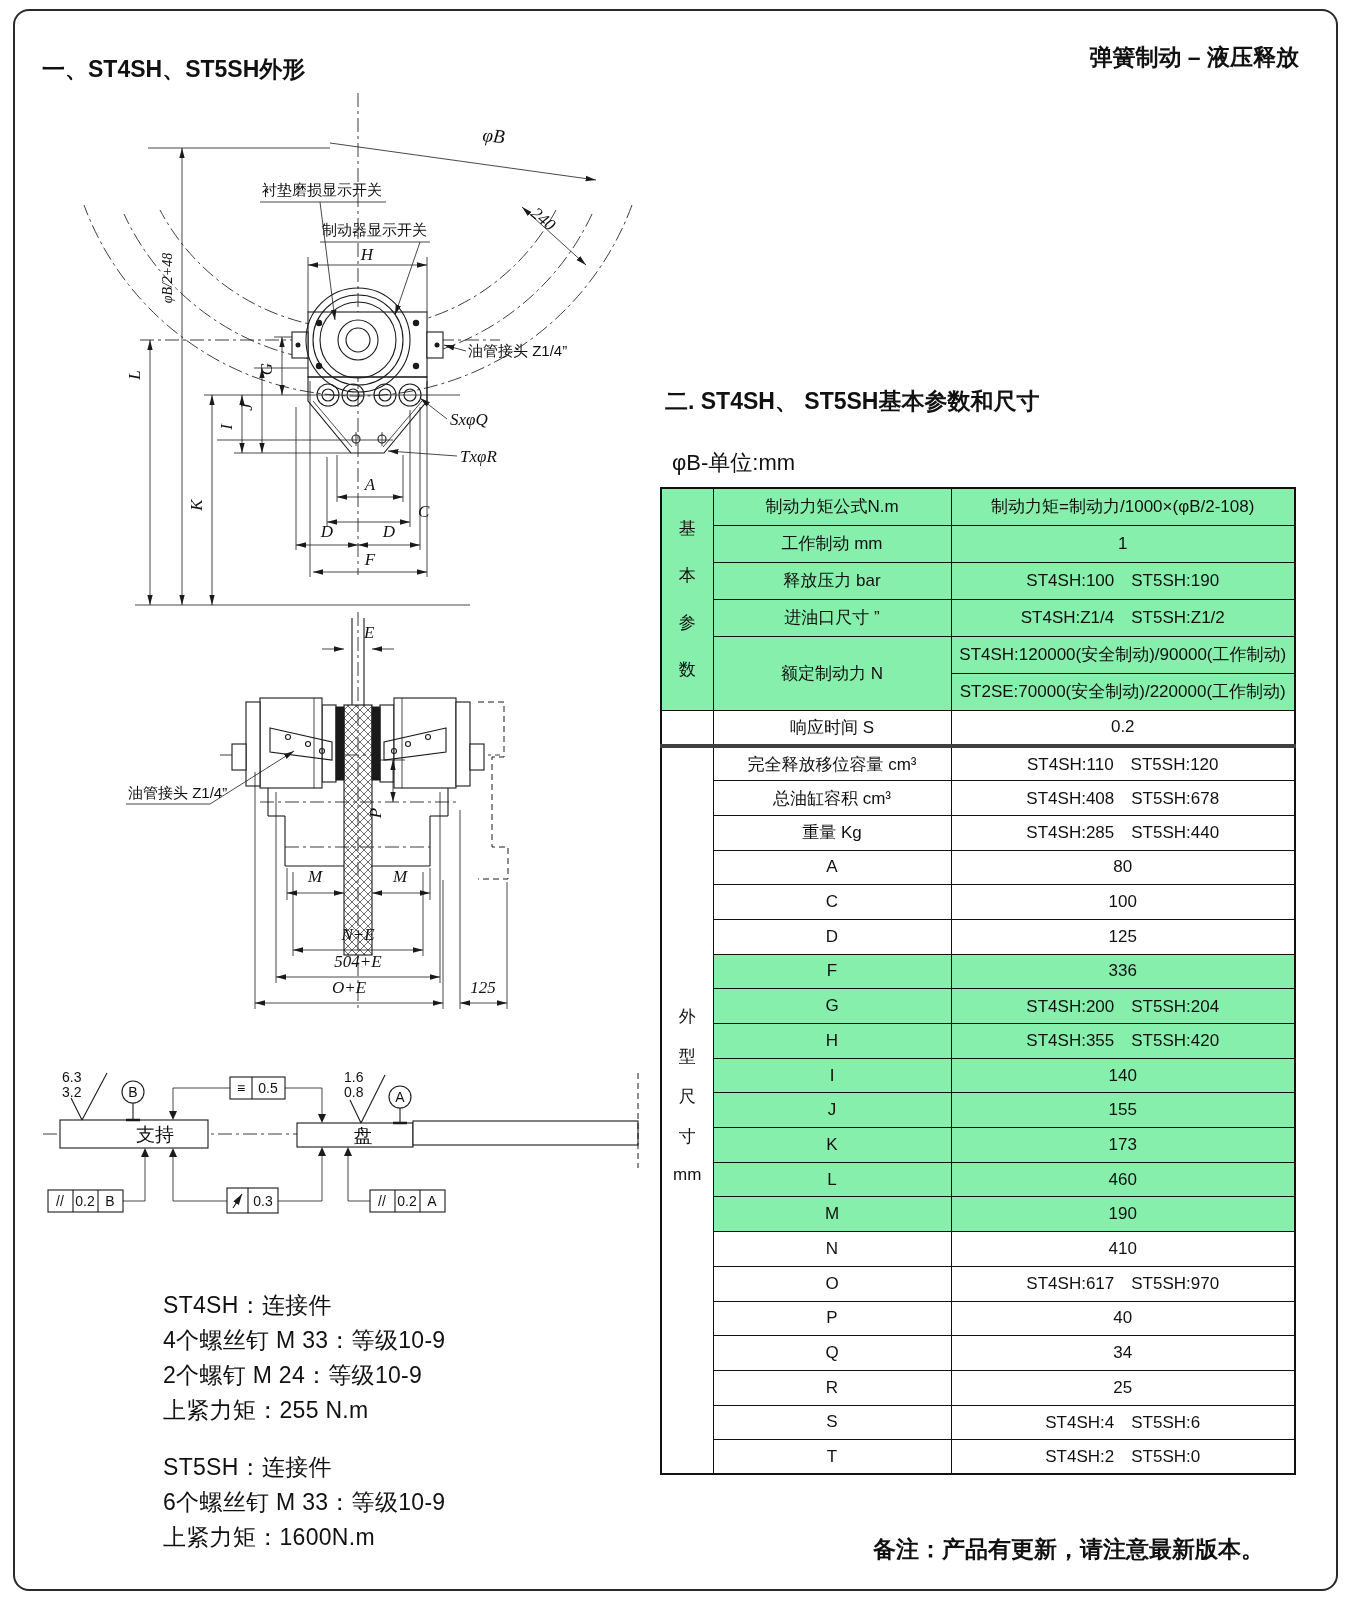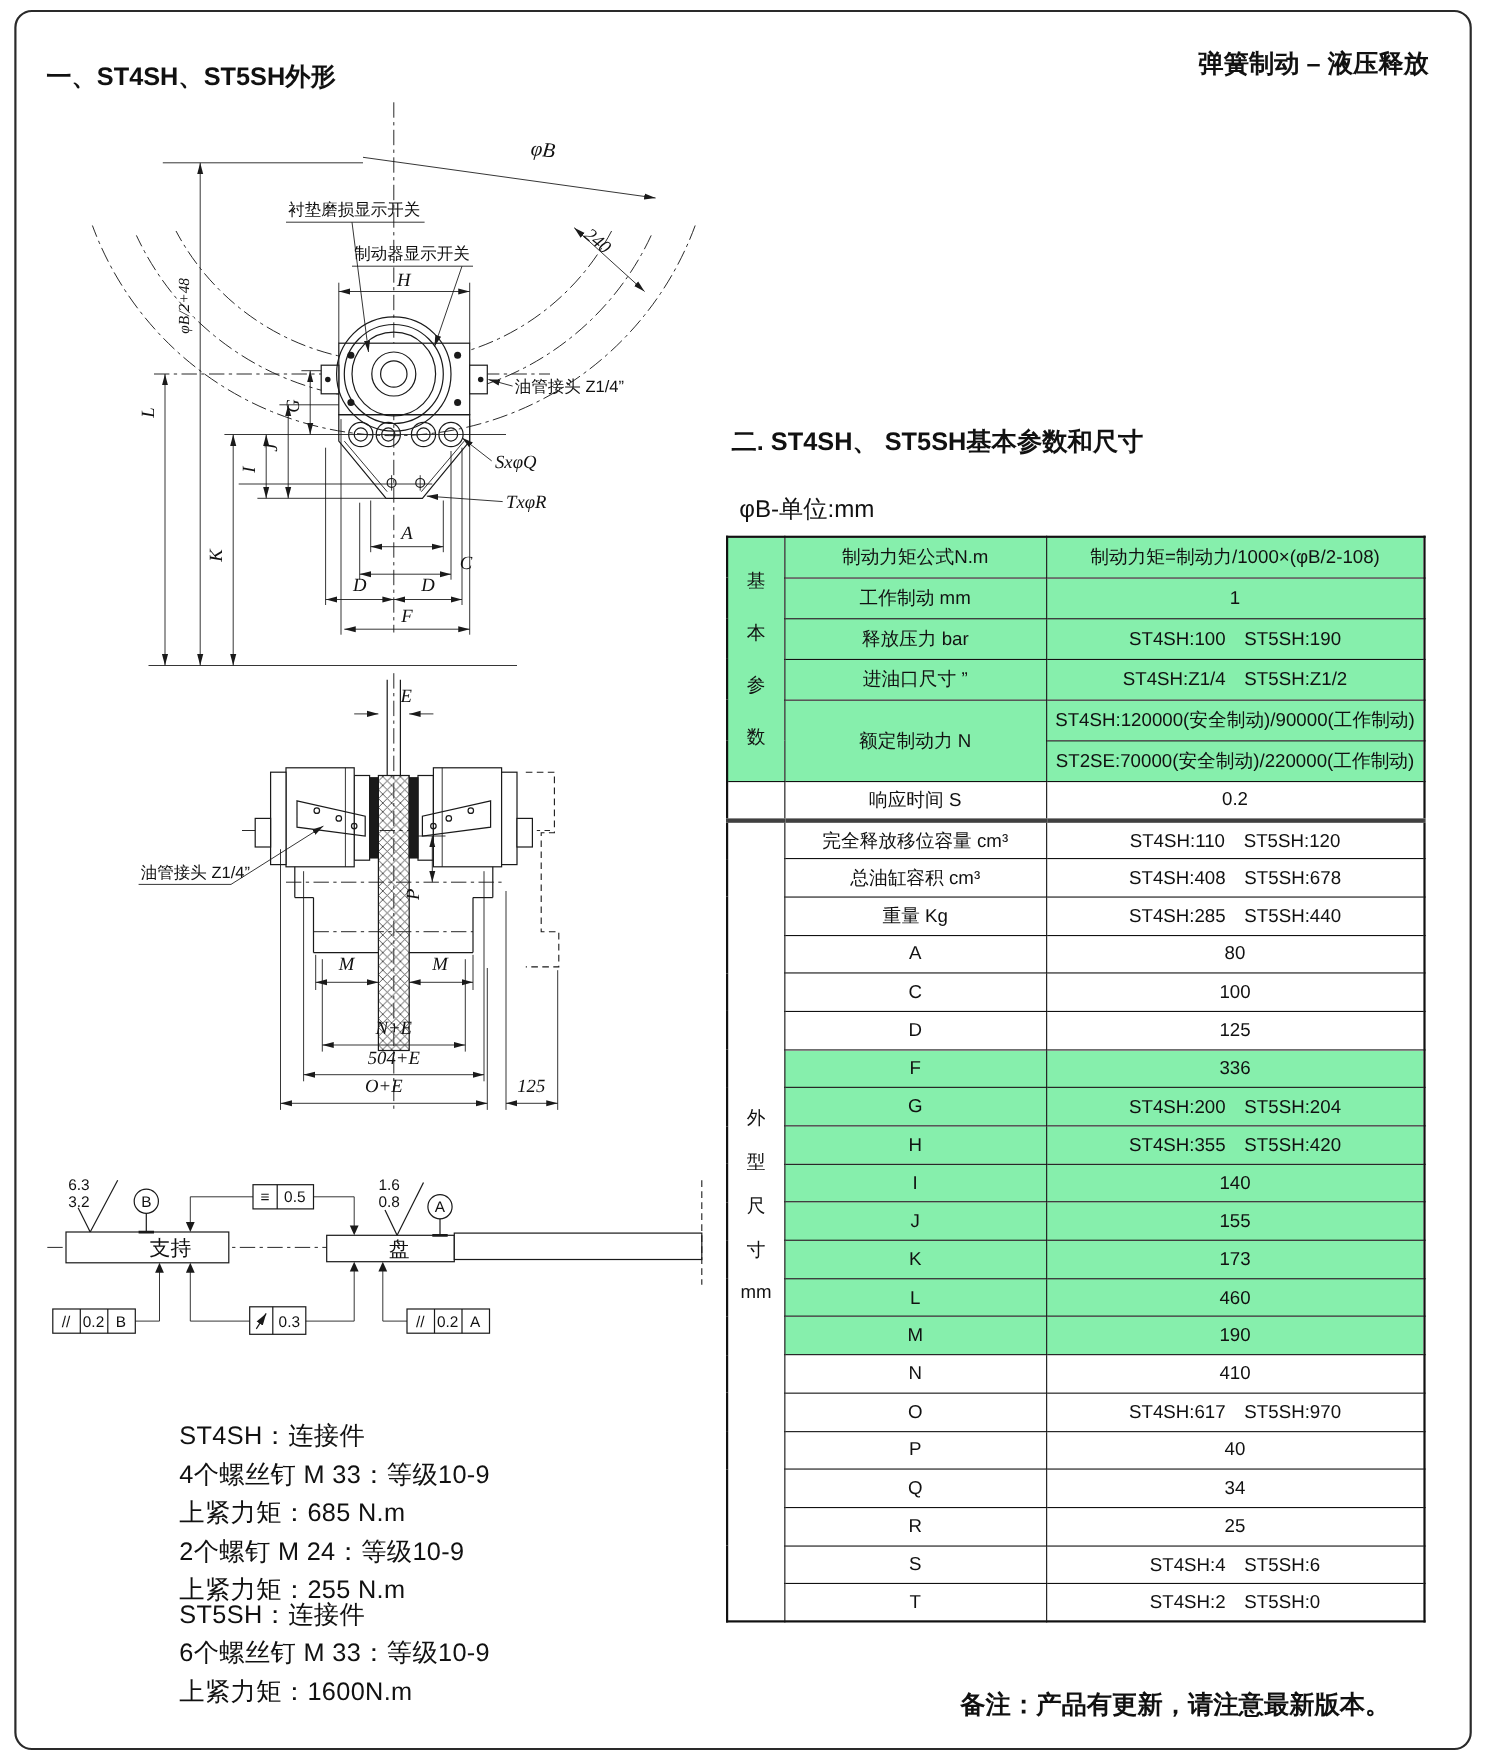--- a/index.html
+++ b/index.html
@@ -366,21 +366,20 @@
       <text class="fr" x="397" y="171" text-anchor="middle">A</text>
       <line class="thin" x1="335" y1="166" x2="313" y2="166"></line>
         <line class="thin" x1="313" y1="166" x2="313" y2="120"></line>
       <polygon class="fil" points="309,121 317,121 313,112"></polygon>
     </g>
   </svg>
 
   <div class="notes n4">
     <div>ST4SH：连接件</div>
     <div>4个螺丝钉 M 33：等级10-9</div>
-    <div>上紧力矩：685 N.m</div>
     <div>2个螺钉 M 24：等级10-9</div>
     <div>上紧力矩：255 N.m</div>
   </div>
   <div class="notes n5">
     <div>ST5SH：连接件</div>
     <div>6个螺丝钉 M 33：等级10-9</div>
     <div>上紧力矩：1600N.m</div>
   </div>
 
   <table class="params">

